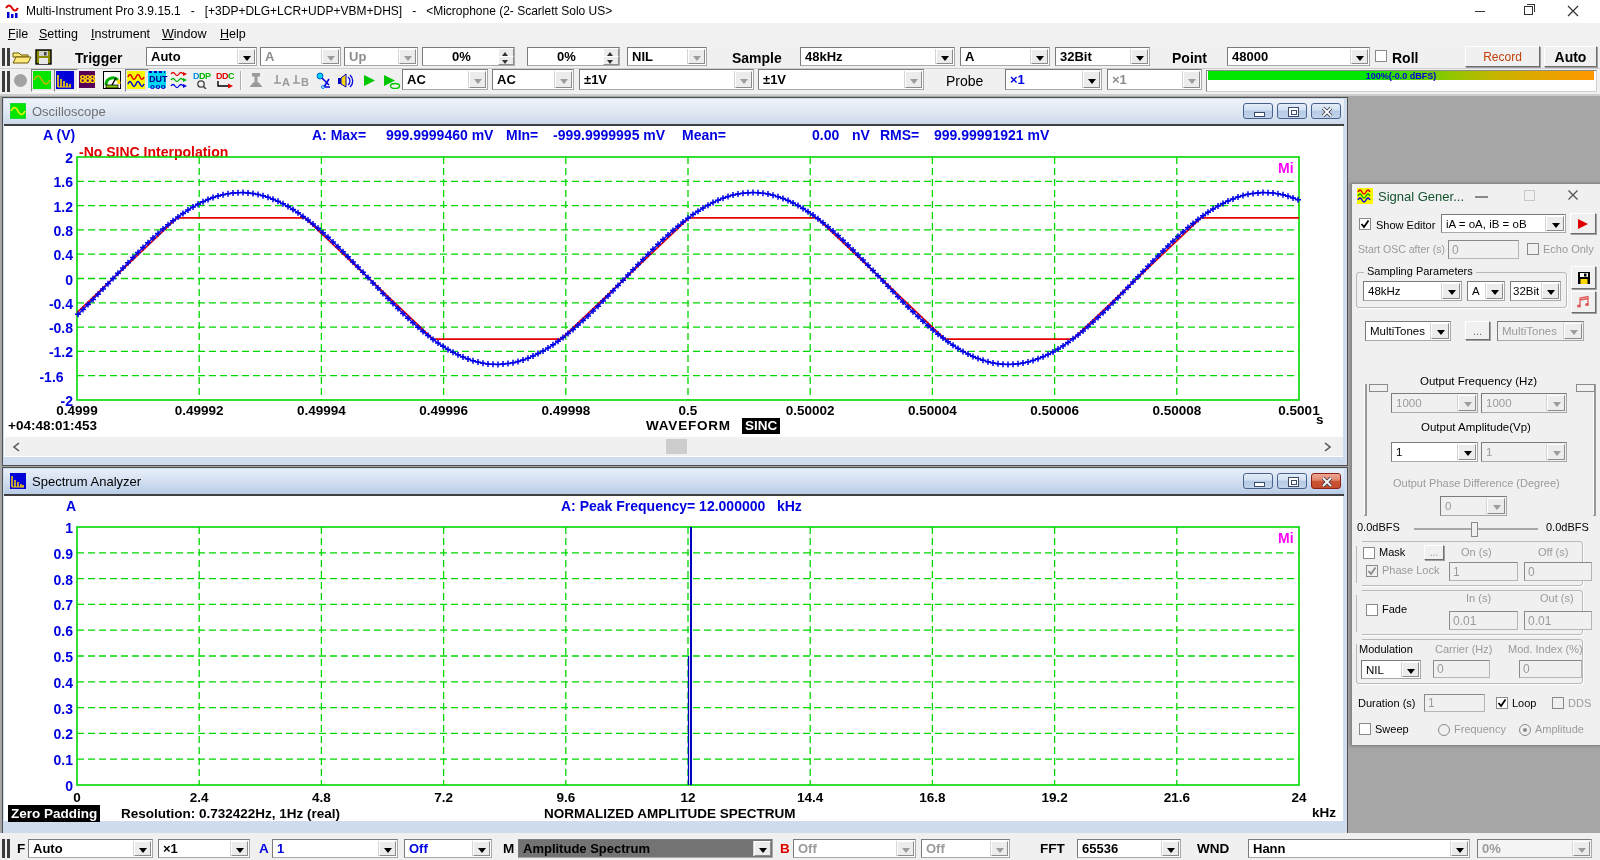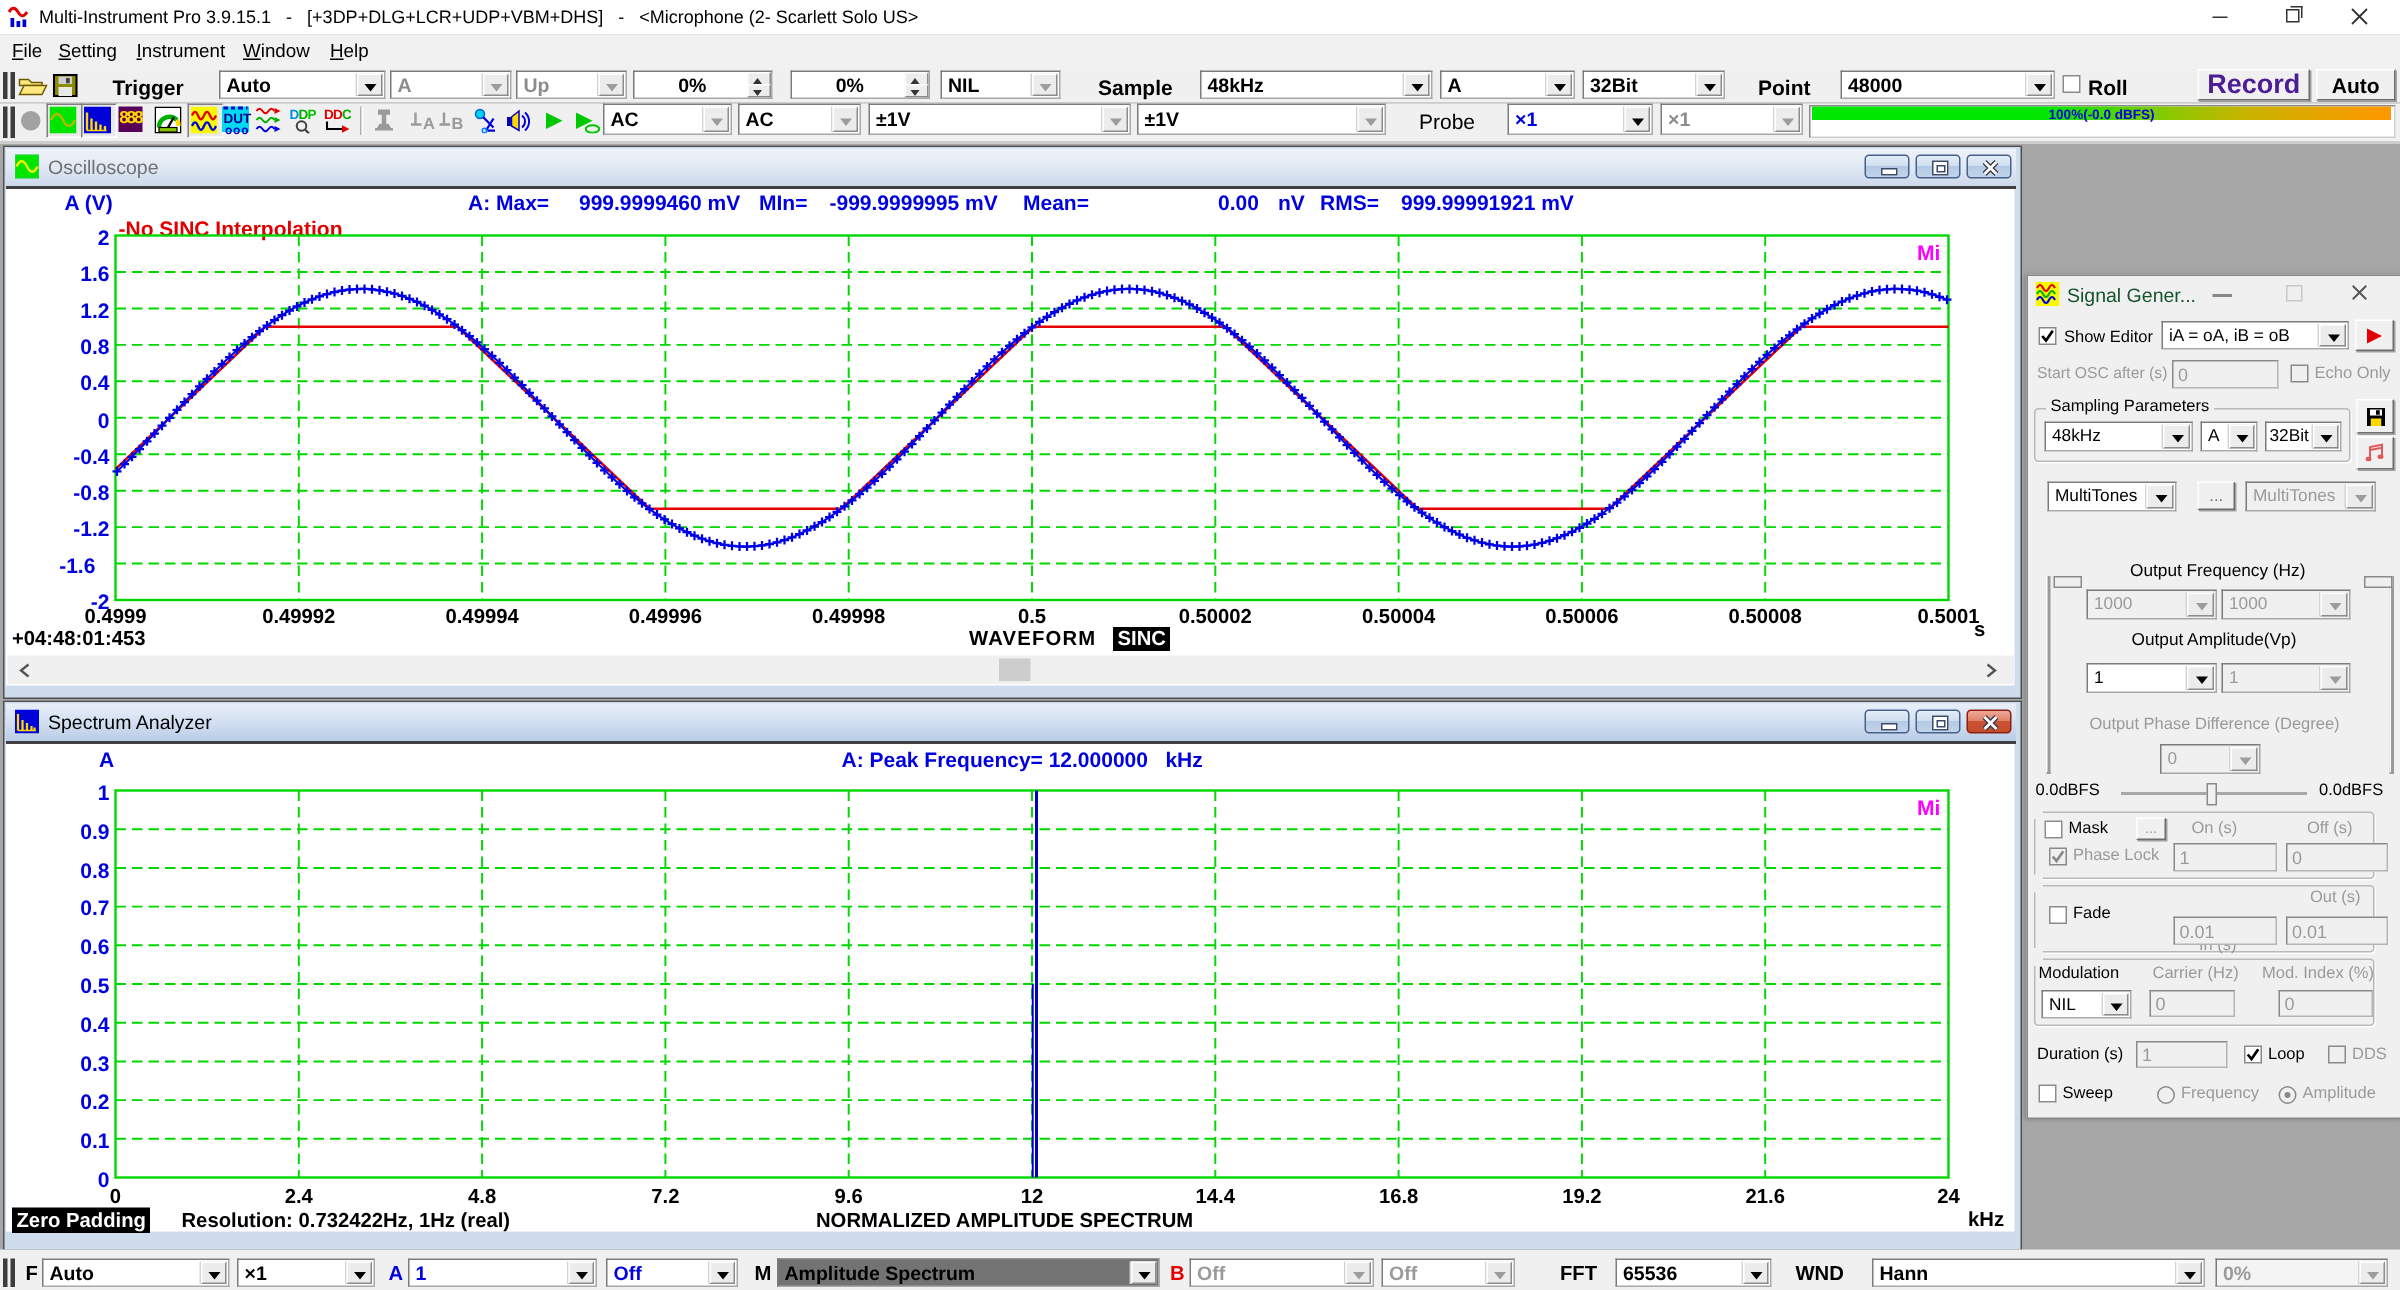--- a/index.html
+++ b/index.html
@@ -100,21 +100,21 @@
 <div style="position:absolute;left:1172px;top:50px;color:#000;font-size:14px;font-weight:bold;white-space:pre;line-height:16px;">Point</div>
 <div style="position:absolute;left:1227px;top:47px;width:141px;height:17px;background:#fff;border:1px solid #7b7b7b;border-bottom-color:#a8a8a8;border-right-color:#a8a8a8;overflow:hidden">
     <div style="position:absolute;left:4px;top:0;bottom:0;display:flex;align-items:center;color:#000;font-size:13px;font-weight:bold;white-space:pre">48000</div>
     <div style="position:absolute;right:1px;top:1px;bottom:1px;width:15px;background:#ececec;border:1px solid #fff;border-right-color:#8c8c8c;border-bottom-color:#8c8c8c;box-shadow:-1px 0 0 #d4d4d4">
       <div style="position:absolute;right:3px;top:6px;width:0;height:0;border:4.5px solid transparent;border-top:5px solid #000;border-bottom:none"></div>
     </div>
   </div>
 <div style="position:absolute;left:1375px;top:50px;width:10px;height:10px;background:#fff;border:1px solid #8a8a8a"></div>
 <div style="position:absolute;left:1392px;top:50px;color:#000;font-size:14px;font-weight:bold;white-space:pre;line-height:16px;">Roll</div>
 <div style="position:absolute;left:1465px;top:46px;width:73px;height:19px;background:#f0f0f0;border:1px solid #fff;border-right-color:#6d6d6d;border-bottom-color:#6d6d6d;box-shadow:1px 1px 0 #a0a0a0">
-    <div style="position:absolute;inset:0;display:flex;align-items:center;justify-content:center;color:#4c1d95;font-size:18px;font-weight:bold">Record</div>
+    <div style="position:absolute;inset:0;display:flex;align-items:center;justify-content:center;color:#c2410c;font-size:12px;font-weight:normal">Record</div>
   </div>
 <div style="position:absolute;left:1544px;top:46px;width:51px;height:19px;background:#f0f0f0;border:1px solid #fff;border-right-color:#6d6d6d;border-bottom-color:#6d6d6d;box-shadow:1px 1px 0 #a0a0a0">
     <div style="position:absolute;inset:0;display:flex;align-items:center;justify-content:center;color:#000;font-size:14px;font-weight:bold">Auto</div>
   </div>
 <div style="position:absolute;left:0;top:69px;width:1600px;height:25px;background:#f0f0f0"></div>
 <div style="position:absolute;left:0;top:94px;width:1600px;height:2px;background:#cdcdcd"></div>
 <div style="position:absolute;left:2px;top:71px;width:2.5px;height:21px;background:#3c3c3c"></div>
 <div style="position:absolute;left:7px;top:71px;width:2.5px;height:21px;background:#3c3c3c"></div>
 <div style="position:absolute;left:14px;top:74px;width:13px;height:13px;background:#a2a2a2;border-radius:50%"></div>
 <div style="position:absolute;left:31px;top:69px;width:22px;height:21px;background:#e9e9e9;border:1px solid #7f7f7f;border-right-color:#fff;border-bottom-color:#fff"></div>
@@ -560,21 +560,21 @@
 <div style="position:absolute;z-index:11;left:1449px;top:562px;width:67px;height:17px;background:#f0f0f0;border:1px solid #8a8a8a;border-bottom-color:#b5b5b5;border-right-color:#b5b5b5;overflow:hidden">
     <div style="position:absolute;left:3px;top:0;bottom:0;display:flex;align-items:center;color:#9a9a9a;font-size:12px;font-weight:normal;white-space:pre">1</div>
   </div>
 <div style="position:absolute;z-index:11;left:1524px;top:562px;width:66px;height:17px;background:#f0f0f0;border:1px solid #8a8a8a;border-bottom-color:#b5b5b5;border-right-color:#b5b5b5;overflow:hidden">
     <div style="position:absolute;left:3px;top:0;bottom:0;display:flex;align-items:center;color:#9a9a9a;font-size:12px;font-weight:normal;white-space:pre">0</div>
   </div>
 <div style="position:absolute;z-index:11;left:1356px;top:590px;width:225px;height:43px;border:1px solid #b9b9b9;border-radius:3px;box-shadow:1px 1px 0 #fdfdfd"></div>
 <div style="position:absolute;z-index:11;left:1356px;top:583px;color:#000;font-size:11px;font-weight:normal;white-space:pre;line-height:13px;"><span style="background:#f0f0f0;padding:0 3px"></span></div>
 <div style="position:absolute;z-index:11;left:1366px;top:604px;width:10px;height:10px;background:#fff;border:1px solid #8a8a8a"></div>
 <div style="position:absolute;z-index:11;left:1382px;top:603px;color:#000;font-size:11px;font-weight:normal;white-space:pre;line-height:13px;">Fade</div>
-<div style="position:absolute;z-index:11;left:1466px;top:592px;color:#9a9a9a;font-size:11px;font-weight:normal;white-space:pre;line-height:13px;margin-top:32px;">In (s)</div>
+<div style="position:absolute;z-index:11;left:1466px;top:592px;color:#9a9a9a;font-size:11px;font-weight:normal;white-space:pre;line-height:13px;">In (s)</div>
 <div style="position:absolute;z-index:11;left:1540px;top:592px;color:#9a9a9a;font-size:11px;font-weight:normal;white-space:pre;line-height:13px;">Out (s)</div>
 <div style="position:absolute;z-index:11;left:1449px;top:611px;width:67px;height:17px;background:#f0f0f0;border:1px solid #8a8a8a;border-bottom-color:#b5b5b5;border-right-color:#b5b5b5;overflow:hidden">
     <div style="position:absolute;left:3px;top:0;bottom:0;display:flex;align-items:center;color:#9a9a9a;font-size:12px;font-weight:normal;white-space:pre">0.01</div>
   </div>
 <div style="position:absolute;z-index:11;left:1524px;top:611px;width:66px;height:17px;background:#f0f0f0;border:1px solid #8a8a8a;border-bottom-color:#b5b5b5;border-right-color:#b5b5b5;overflow:hidden">
     <div style="position:absolute;left:3px;top:0;bottom:0;display:flex;align-items:center;color:#9a9a9a;font-size:12px;font-weight:normal;white-space:pre">0.01</div>
   </div>
 <div style="position:absolute;z-index:11;left:1356px;top:639px;width:225px;height:43px;border:1px solid #b9b9b9;border-radius:3px;box-shadow:1px 1px 0 #fdfdfd"></div>
 <div style="position:absolute;z-index:11;left:1356px;top:632px;color:#000;font-size:11px;font-weight:normal;white-space:pre;line-height:13px;"><span style="background:#f0f0f0;padding:0 3px"></span></div>
 <div style="position:absolute;z-index:11;left:1359px;top:643px;color:#000;font-size:11px;font-weight:normal;white-space:pre;line-height:13px;">Modulation</div>

